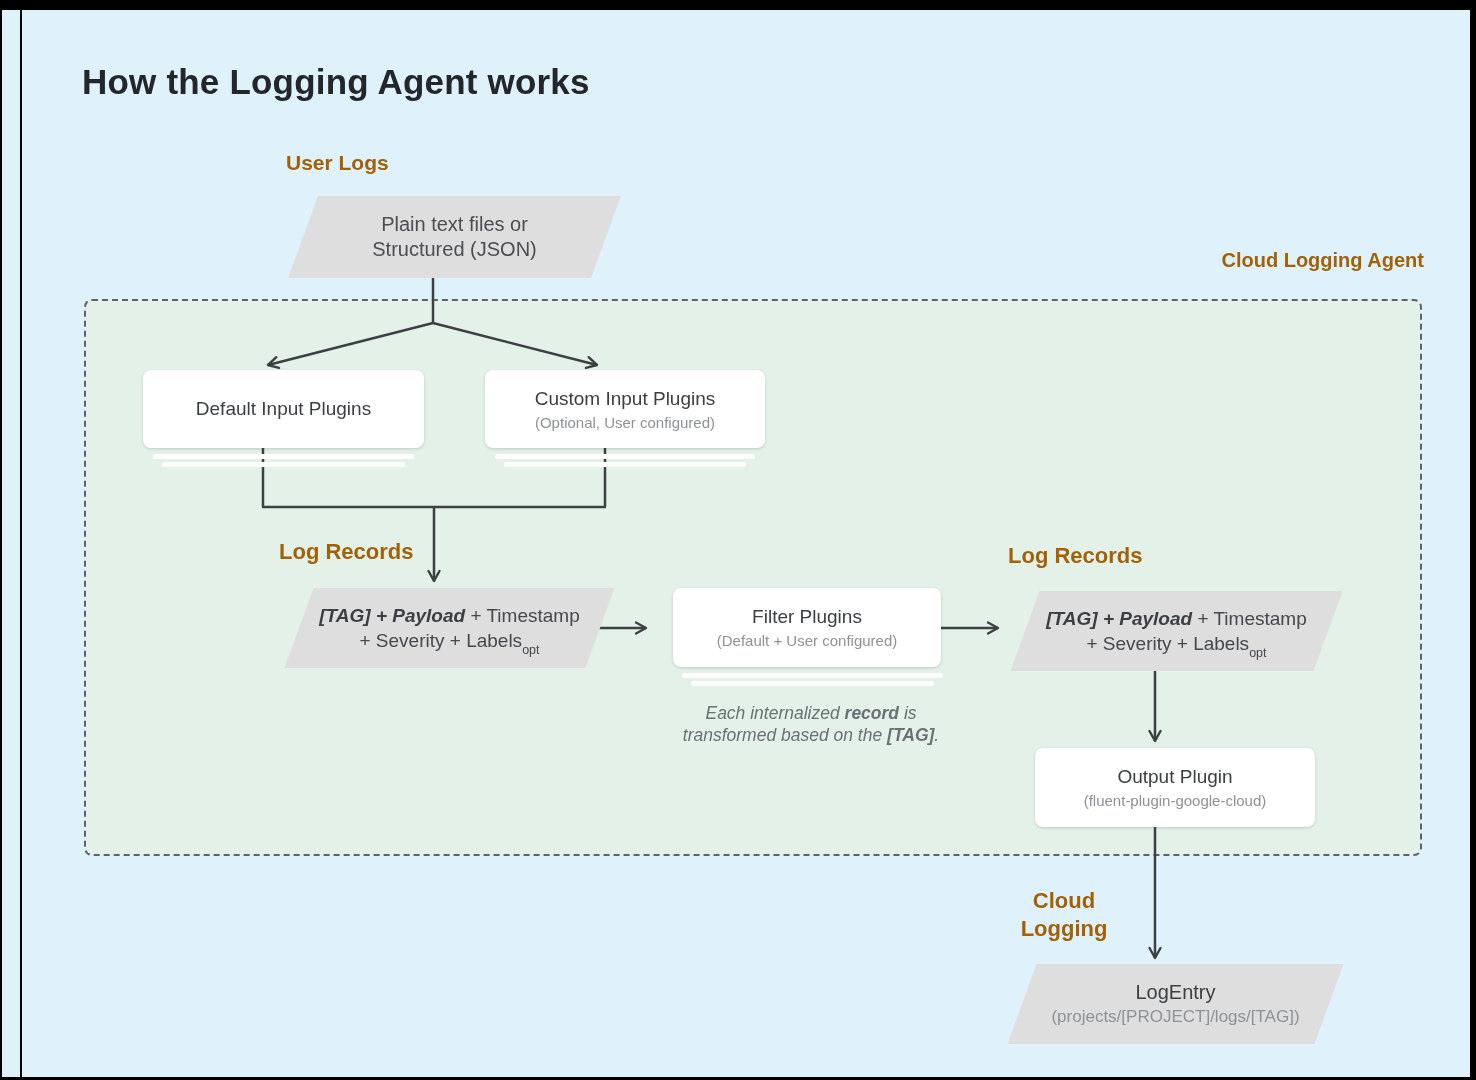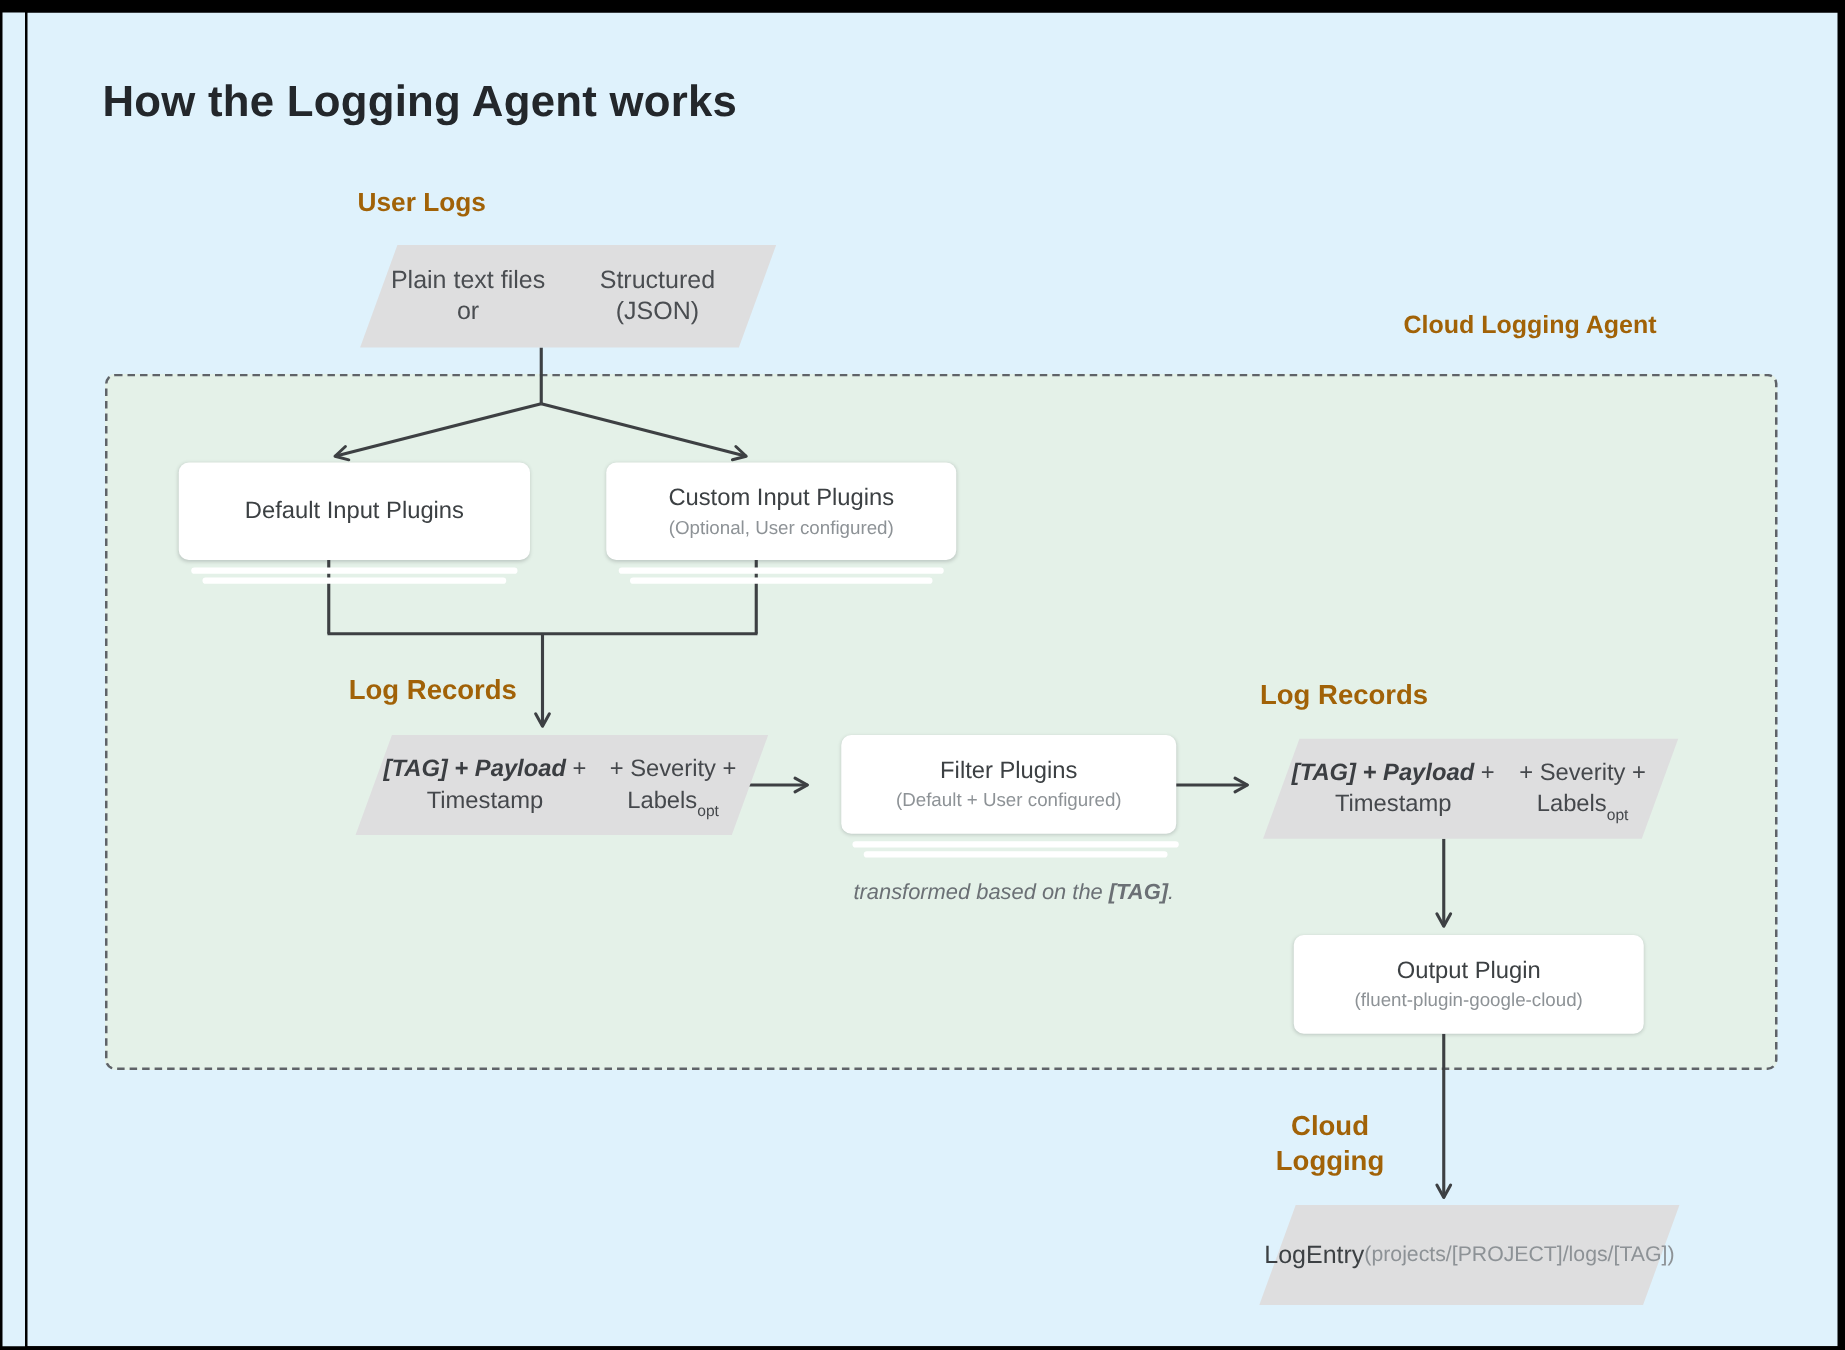--- a/index.html
+++ b/index.html
@@ -14,21 +14,21 @@
     background:#dff2fc;overflow:hidden;
   }
   .abs{position:absolute;margin-left:20px;}
 
   
   .page-title{
     left:60px;top:52px;font-size:35px;font-weight:700;color:#23272b;letter-spacing:.2px;
   }
   .sec-label{font-weight:700;color:#a16207;font-size:22px;}
   .lbl-user-logs{left:264px;top:141px;font-size:21px;}
-  .lbl-agent{left:1002px;top:239px;width:400px;text-align:center;font-size:20px;font-weight:600;}
+  .lbl-agent{left:1002px;top:239px;width:400px;text-align:right;font-size:20px;font-weight:600;}
   .lbl-logrec-left{left:257px;top:529px;}
   .lbl-logrec-right{left:986px;top:533px;}
   .lbl-cloud-logging{left:986px;top:877px;width:112px;line-height:28px;text-align:center;}
 
   
   .agent-boundary{
     left:62px;top:289px;width:1338px;height:557px;
     background:#e4f1e8;border:2px dashed #5f6368;border-radius:8px;
     box-sizing:border-box;z-index:0;
   }
@@ -52,21 +52,21 @@
 
   
   .stack{background:#ffffff;height:5px;border-radius:3px;z-index:3;}
 
   
   .para{z-index:2;}
   .para::before{
     content:"";position:absolute;inset:0;background:#dededf;
     transform:skewX(-20deg);
   }
-  .para-content{position:relative;height:100%;display:flex;flex-direction:row;
+  .para-content{position:relative;height:100%;display:flex;flex-direction:column;
     align-items:center;justify-content:center;text-align:center;}
   .p-user{left:281px;top:186px;width:303px;height:82px;}
   .p-user .line{font-size:20px;color:#4a4d51;line-height:25px;}
   .p-logrec{font-size:19px;color:#45484c;line-height:25px;}
   .p-logrec .b{font-weight:700;color:#3b3e42;font-style:italic;}
   .p-logrec sub.opt{font-size:12.5px;position:relative;top:2px;line-height:0;}
   .p-logrec-left{left:277px;top:578px;width:301px;height:80px;}
   .p-logrec-right{left:1003px;top:581px;width:303px;height:80px;}
   .p-logentry{left:1000px;top:954px;width:307px;height:80px;}
   .p-logentry .t{font-size:20px;color:#3c4043;line-height:26px;}
@@ -154,20 +154,21 @@
       <div><span>+ Severity + Labels</span><sub class="opt">opt</sub></div>
     </div>
   </div>
 
   <div class="abs node n-filter">
     <div class="node-title">Filter Plugins</div>
     <div class="node-sub">(Default + User configured)</div>
   </div>
 
   <div class="abs note">
+    <div><span>Each internalized </span><span class="b">record</span><span> is</span></div>
     <div><span>transformed based on the </span><span class="b">[TAG]</span><span>.</span></div>
   </div>
 
   <div class="abs para p-logrec p-logrec-right">
     <div class="para-content">
       <div><span class="b">[TAG] + Payload</span><span> + Timestamp</span></div>
       <div><span>+ Severity + Labels</span><sub class="opt">opt</sub></div>
     </div>
   </div>
 

